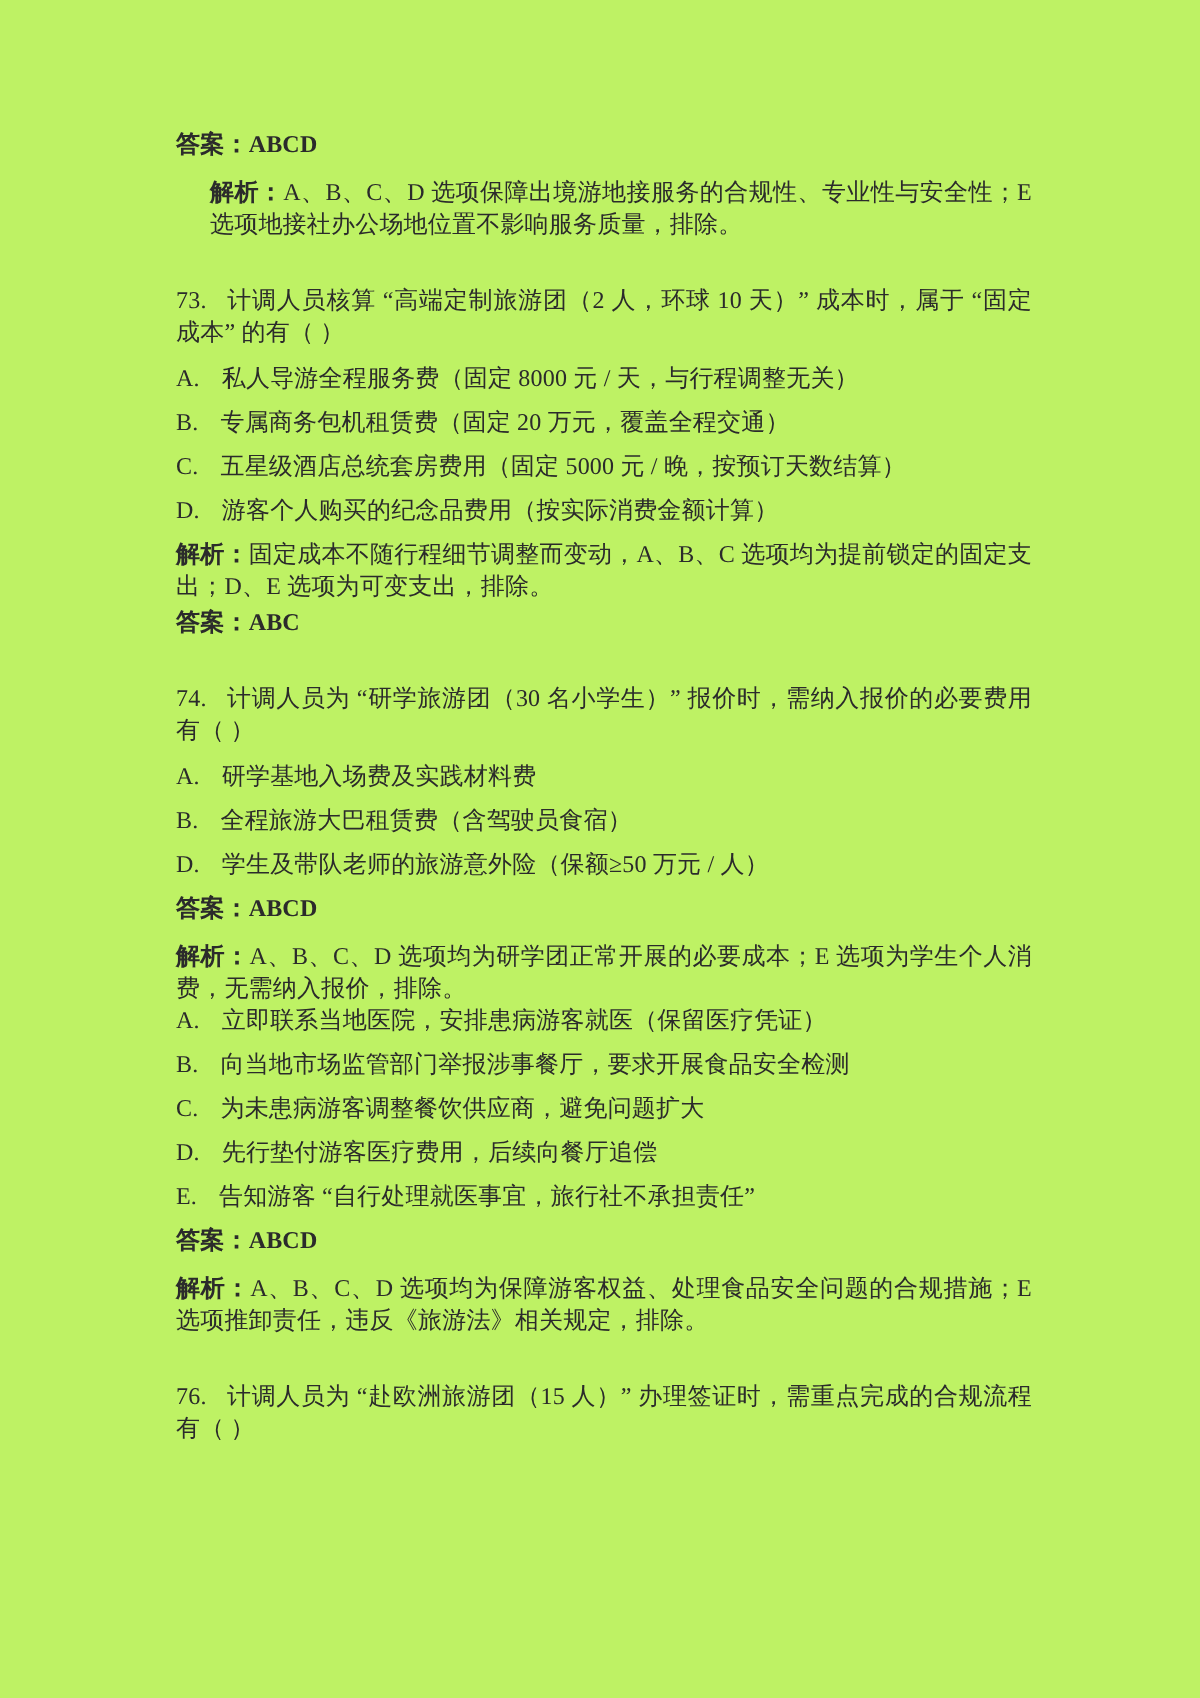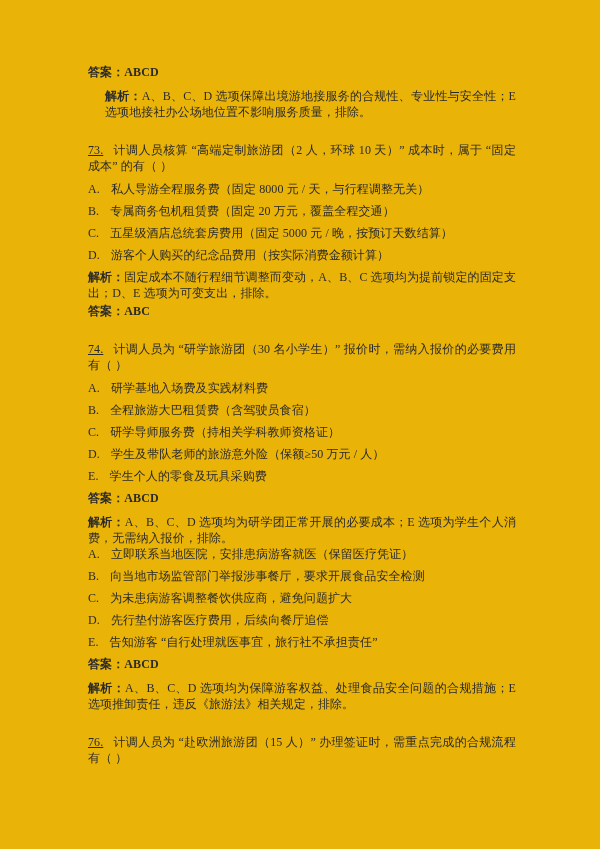--- a/index.html
+++ b/index.html
@@ -5,40 +5,40 @@
   html, body { margin: 0; padding: 0; }
   body {
     background: #e9e9e9;
     font-family: "Liberation Serif", "DejaVu Serif", serif;
   }
   .page {
     position: relative;
     width: 600px;
     height: 849px;
     margin: 0 auto;
-    background: #eab308;
+    background: #bef264;
     box-sizing: border-box;
     padding: 62px 84px 0 88px;
     overflow: hidden;
     color: #2b2b2b;
   }
   .line {
     margin: 0 0 6px 0;
     font-size: 12px;
     line-height: 16px;
     text-align: justify;
     text-justify: inter-ideograph;
     letter-spacing: 0.1px;
   }
   .b { font-weight: 700; }
   .answer { margin: 2px 0 8px 0; }
   .analysis { margin-bottom: 0; }
   .stem { margin: 22px 0 7px 0; }
   .qa-block:first-child .analysis { margin-top: 0; margin-left: 17px; }
-  .qnum { margin-right: 10px; text-decoration: underline; }
+  .qnum { margin-right: 10px; }
   .letter { margin-right: 11px; }
   .option { margin-bottom: 6px; }
 </style>
 </head>
 <body>
 
 <main class="page">
 
   <section class="qa-block">
     <p class="line answer"><span class="b">答案：</span><span class="b">ABCD</span></p>
@@ -52,23 +52,21 @@
     <p class="line option"><span class="letter">C.</span><span>五星级酒店总统套房费用（固定 5000 元 / 晚，按预订天数结算）</span></p>
     <p class="line option"><span class="letter">D.</span><span>游客个人购买的纪念品费用（按实际消费金额计算）</span></p>
     <p class="line analysis"><span class="b">解析：</span><span>固定成本不随行程细节调整而变动，A、B、C 选项均为提前锁定的固定支出；D、E 选项为可变支出，排除。</span></p>
     <p class="line answer"><span class="b">答案：</span><span class="b">ABC</span></p>
   </section>
 
   <section class="question">
     <p class="line stem"><span class="qnum">74.</span><span>计调人员为 “研学旅游团（30 名小学生）” 报价时，需纳入报价的必要费用有（ ）</span></p>
     <p class="line option"><span class="letter">A.</span><span>研学基地入场费及实践材料费</span></p>
     <p class="line option"><span class="letter">B.</span><span>全程旅游大巴租赁费（含驾驶员食宿）</span></p>
-    <p class="line option"><span class="letter">C.</span><span>研学导师服务费（持相关学科教师资格证）</span></p>
     <p class="line option"><span class="letter">D.</span><span>学生及带队老师的旅游意外险（保额≥50 万元 / 人）</span></p>
-    <p class="line option"><span class="letter">E.</span><span>学生个人的零食及玩具采购费</span></p>
     <p class="line answer"><span class="b">答案：</span><span class="b">ABCD</span></p>
     <p class="line analysis"><span class="b">解析：</span><span>A、B、C、D 选项均为研学团正常开展的必要成本；E 选项为学生个人消费，无需纳入报价，排除。</span></p>
   </section>
 
   <section class="question">
     <p class="line option"><span class="letter">A.</span><span>立即联系当地医院，安排患病游客就医（保留医疗凭证）</span></p>
     <p class="line option"><span class="letter">B.</span><span>向当地市场监管部门举报涉事餐厅，要求开展食品安全检测</span></p>
     <p class="line option"><span class="letter">C.</span><span>为未患病游客调整餐饮供应商，避免问题扩大</span></p>
     <p class="line option"><span class="letter">D.</span><span>先行垫付游客医疗费用，后续向餐厅追偿</span></p>
     <p class="line option"><span class="letter">E.</span><span>告知游客 “自行处理就医事宜，旅行社不承担责任”</span></p>

